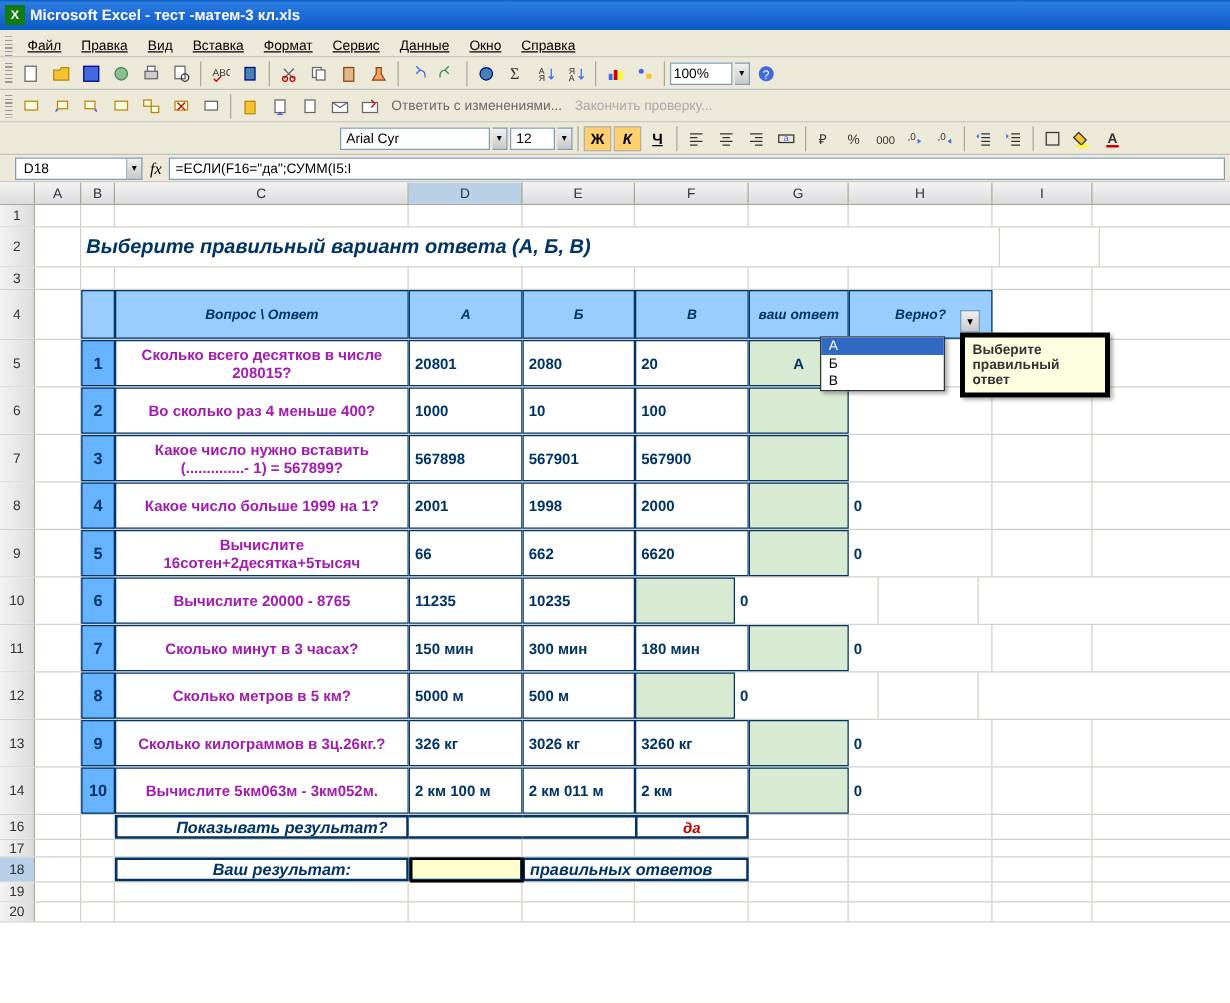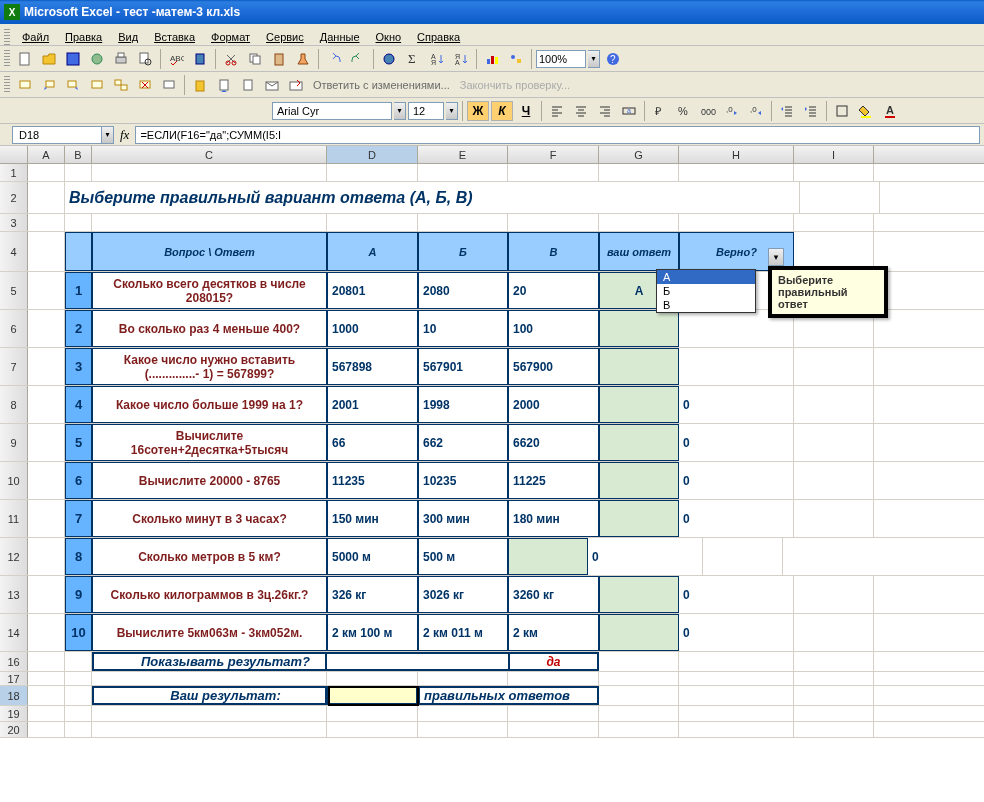--- a/index.html
+++ b/index.html
@@ -45,21 +45,21 @@
 
 .wA{width:37px;} .wB{width:27px;} .wC{width:235px;} .wD{width:91px;} .wE{width:90px;} .wF{width:91px;} .wG{width:80px;} .wH{width:115px;} .wI{width:80px;}
 
 .h1{height:18px;} .h2{height:32px;} .h3{height:18px;} .h4{height:40px;}
 .h5,.h6,.h7,.h8,.h9,.h10,.h11,.h12,.h13,.h14{height:38px;}
 .h15{height:18px;} .h16{height:20px;} .h17{height:14px;} .h18{height:20px;} .h19{height:16px;} .h20{height:16px;}
 
 .title-text { font-family: Arial; font-size: 16px; font-weight: bold; font-style: italic; color: #003366; }
 .tbl-header { background: #99ccff; color: #003366; font-weight: bold; font-style: italic; text-align: center; justify-content: center; border: 1.5px solid #003366 !important; }
 .tbl-qnum { background: #66b3ff; color: #003366; font-weight: bold; text-align: center; justify-content: center; border: 1.5px solid #003366 !important; font-size: 13px; }
-.tbl-q { background: #fff; color: #7f1d1d; font-weight: bold; text-align: center; justify-content: center; border: 1.5px solid #003366 !important; font-size: 12px; }
+.tbl-q { background: #fff; color: #a21caf; font-weight: bold; text-align: center; justify-content: center; border: 1.5px solid #003366 !important; font-size: 12px; }
 .tbl-ans { background: #fff; color: #003366; font-weight: bold; border: 1px solid #003366 !important; font-size: 12px; padding-left: 4px; }
 .tbl-your { background: #d9ead3; border: 1px solid #003366 !important; }
 .tbl-correct { color: #003366; font-weight: bold; font-size: 12px; }
 .res-label { border: 2px solid #003366 !important; color: #003366; font-weight: bold; font-style: italic; text-align: center; justify-content: center; font-size: 13px; padding-left: 36px; }
 .res-val { border: 2px solid #003366 !important; color: #c00000; font-weight: bold; font-style: italic; text-align: center; justify-content: center; font-size: 12px; }
 
 .dropdown-open { position: absolute; left: 656px; top: 123px; width: 100px; background: #fff; border: 1px solid #333; z-index: 10; font-size: 11px; box-shadow: 2px 2px 3px rgba(0,0,0,0.3); }
 .dropdown-open .opt { padding: 1px 6px; }
 .dropdown-open .opt.sel { background: #316ac5; color: #fff; }
 .tooltip { position: absolute; left: 768px; top: 120px; width: 120px; background: #ffffe1; border: 4px solid #000000; padding: 4px 6px; font-size: 11px; font-weight: bold; color: #333; z-index: 10; box-shadow: 2px 2px 3px rgba(0,0,0,0.3); }
@@ -528,21 +528,20 @@
           <div class="cell wH tbl-correct">0</div>
           <div class="cell wI"></div>
         </div>
         <div class="row h10">
           <div class="rowh">10</div>
           <div class="cell wA"></div>
           <div class="cell wB tbl-qnum">6</div>
           <div class="cell wC tbl-q">Вычислите   20000 - 8765</div>
           <div class="cell wD tbl-ans">11235</div>
           <div class="cell wE tbl-ans">10235</div>
-          <div class="cell wF tbl-ans">11225</div>
           <div class="cell wG tbl-your" style="justify-content:center;font-weight:bold;color:#003366;font-size:12px;"></div>
           <div class="cell wH tbl-correct">0</div>
           <div class="cell wI"></div>
         </div>
         <div class="row h11">
           <div class="rowh">11</div>
           <div class="cell wA"></div>
           <div class="cell wB tbl-qnum">7</div>
           <div class="cell wC tbl-q">Сколько минут в 3 часах?</div>
           <div class="cell wD tbl-ans">150 мин</div>

